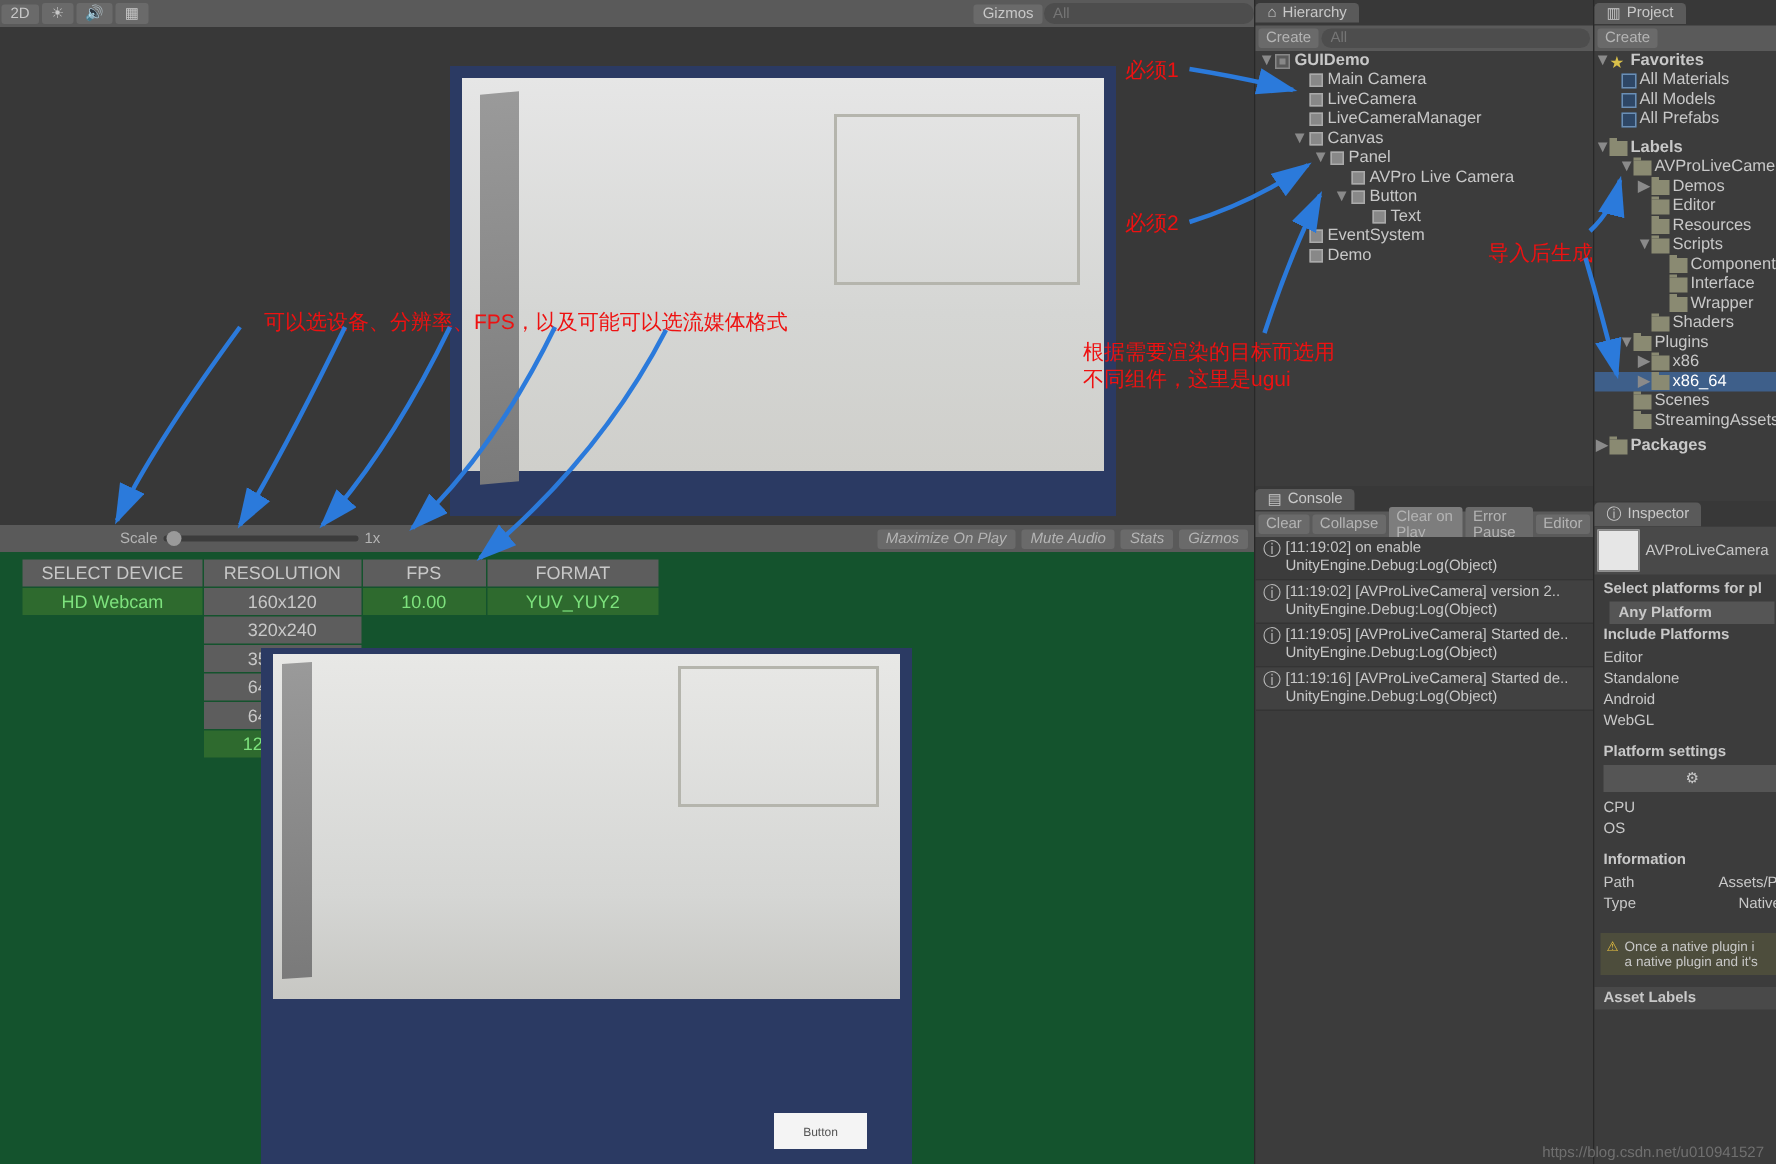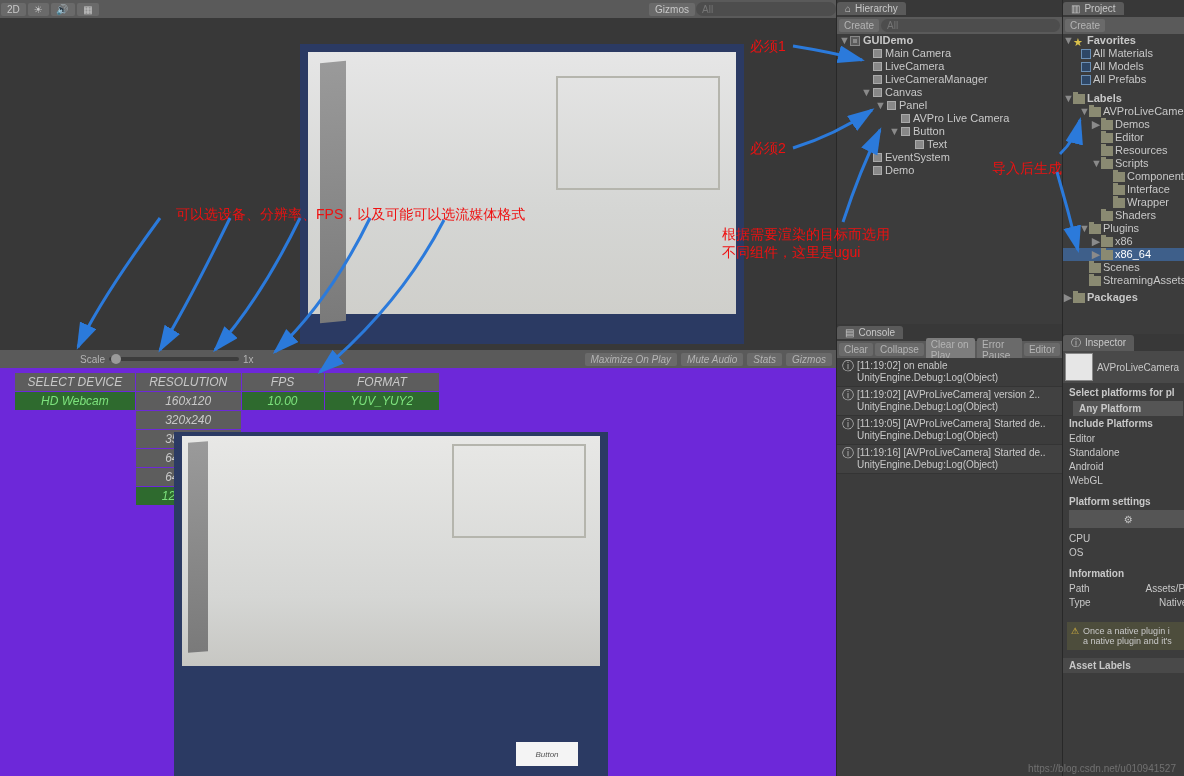--- a/index.html
+++ b/index.html
@@ -23,21 +23,21 @@
 .scene-video  { position: absolute; left: 8px; top: 8px; right: 8px; bottom: 30px; background: linear-gradient(180deg,#e6e6e6 0%,#d5d6d4 60%,#cfcfcb 100%); }
 .scene-video::before{ content:""; position:absolute; left:12px; top:10px; width:26px; height:260px; background:linear-gradient(180deg,#9a9a9a,#7a7a7a); transform:skewY(-5deg); }
 .scene-video::after{ content:""; position:absolute; right:16px; top:24px; width:160px; height:110px; border:2px solid #b5b5ad; }
 
 
 .game-controls { height: 18px; background: #5a5a5a; display:flex; align-items:center; font-size:10px; gap:4px; padding:0 4px;}
 .game-controls .spacer{flex:1;}
 .game-controls .btn{background:#6a6a6a;padding:1px 6px;border-radius:2px;font-style:italic;}
 .slider{width:130px;height:4px;background:#3c3c3c;border-radius:2px;position:relative;}
 .slider .knob{position:absolute;left:2px;top:-3px;width:10px;height:10px;border-radius:50%;background:#9a9a9a;}
-.game { flex: 1; background: #6d28d9; position: relative; font-style: italic; }
+.game { flex: 1; background: #14532d; position: relative; }
 .game-bg { position:absolute; left:174px; top:64px; width:434px; height:352px; background:#2b3a63; }
 .game-video{ position:absolute; left:8px; top:4px; right:8px; height:230px; background:linear-gradient(180deg,#e8e8e6 0%,#d5d6d4 70%,#c7c7c3 100%); }
 .game-video::before{ content:""; position:absolute; left:6px; top:6px; width:20px; height:210px; background:linear-gradient(180deg,#9a9a9a,#7a7a7a); transform:skewY(-4deg);}
 .game-video::after{ content:""; position:absolute; right:14px; top:8px; width:130px; height:90px; border:2px solid #b5b5ad;}
 .game-btn{ position:absolute; right:30px; bottom:18px; width:62px; height:24px; background:#f4f4f4; color:#555; font-size:8px; display:flex; align-items:center; justify-content:center;}
 
 
 .cfg { position:absolute; left:14px; top:4px; font-family: "Consolas","Courier New",monospace; font-size:12px; }
 .cfg table{ border-collapse:separate; border-spacing:1px; }
 .cfg th{ background:#5d5d5d; color:#c8c8c8; padding:2px 10px; font-weight:normal;}

